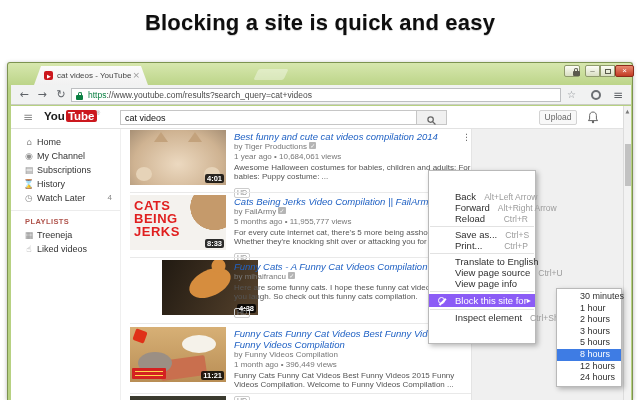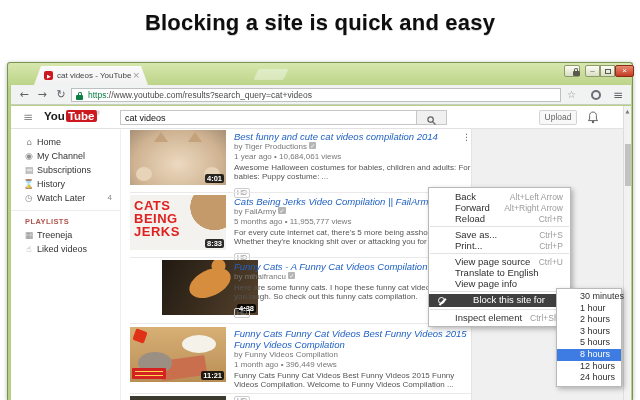--- a/index.html
+++ b/index.html
@@ -123,27 +123,27 @@
   .t4 .catg { position:absolute; left:8px; bottom:8px; width:34px; height:22px; background:#9b8f84; border-radius:50%; }
   .t4 .mat { position:absolute; left:30px; bottom:4px; width:46px; height:20px; background:#c96f4e;
              transform:rotate(-8deg); border-radius:2px; }
   .t4 .banner { position:absolute; left:2px; bottom:3px; width:34px; height:11px; background:#d42121; border-radius:1px; }
   .t4 .banner i { display:block; height:1px; background:#ffd64d; margin:3px 3px 0 3px; }
   .t4 .burst { position:absolute; left:4px; top:3px; width:12px; height:12px; background:#e03118; border-radius:2px;
                transform:rotate(20deg); }
   .t5 { background:linear-gradient(#3c3c30,#15150f); }
 
   
-  #ctx { position:absolute; left:428px; top:187px; width:143px; background:#fff;
-         border:1px solid #b9b9b9; box-shadow:2px 2px 5px rgba(0,0,0,.28); padding:3px 0; z-index:10; }
+  #ctx { position:absolute; left:428px; top:170px; width:108px; background:#fff;
+         border:1px solid #b9b9b9; box-shadow:2px 2px 5px rgba(0,0,0,.28); padding:20px 0; z-index:10; }
   .cm-item { position:relative; height:11px; display:flex; align-items:center;
              padding:0 7px 0 26px; font-size:9.5px; color:#2f2f2f; white-space:nowrap; }
   .cm-short { margin-left:auto; color:#9c9c9c; font-size:8.5px; padding-left:8px; }
   .cm-sep { height:1px; background:#e2e2e2; margin:2px 1px; }
-  .cm-item.hl { height:13px; background:#404040; color:#fff;flex-direction:column; }
+  .cm-item.hl { height:13px; background:#8b5cf6; color:#fff; }
   .cm-arrow { margin-left:auto; font-size:8px; color:#fff; }
   .blk-icon { position:absolute; left:9px; top:3px; width:7px; height:7px; border:1.5px solid #fff; border-radius:50%; }
   .blk-icon:after { content:""; position:absolute; left:-1px; top:2.5px; width:9px; height:1.5px;
                     background:#fff; transform:rotate(-45deg); }
 
   
   #sub { position:absolute; left:556px; top:288px; width:66px; background:#fff;
          border:1px solid #b9b9b9; box-shadow:2px 2px 5px rgba(0,0,0,.28); padding:2px 0; z-index:11; }
   .sm-item { height:11.6px; line-height:11.6px; font-size:9px; color:#2f2f2f; padding-left:23px; white-space:nowrap; }
   .sm-item.hl { background:#3e7ce4; color:#fff; }
@@ -331,25 +331,25 @@
     <div class="cm-item">
         <span>Save as...</span>
         <span class="cm-short">Ctrl+S</span>
       </div>
     <div class="cm-item">
         <span>Print...</span>
         <span class="cm-short">Ctrl+P</span>
       </div>
     <div class="cm-sep"></div>
     <div class="cm-item">
+        <span>Translate to English</span>
+      </div>
+    <div class="cm-item">
         <span>View page source</span>
         <span class="cm-short">Ctrl+U</span>
-      </div>
-    <div class="cm-item">
-        <span>Translate to English</span>
       </div>
     <div class="cm-item">
         <span>View page info</span>
       </div>
     <div class="cm-sep"></div>
     <div class="cm-item hl">
       <span class="blk-icon"></span>
       <span>Block this site for</span>
       <span class="cm-arrow g">▸</span>
     </div>

